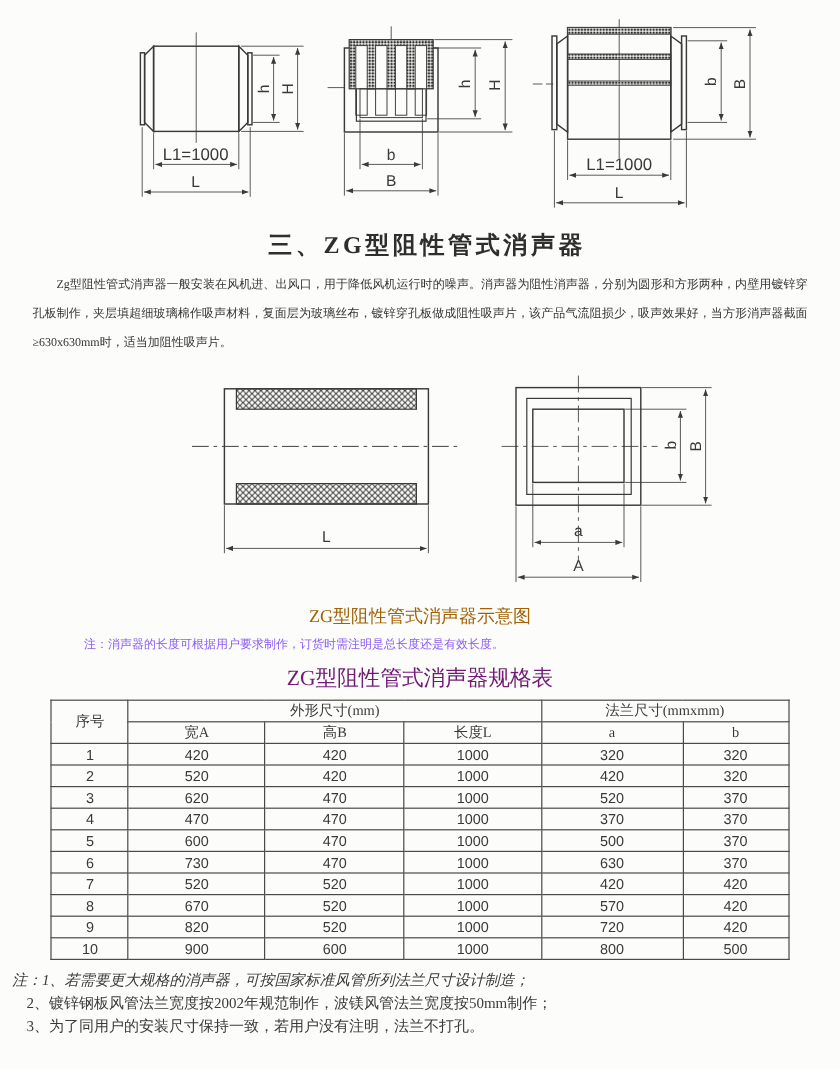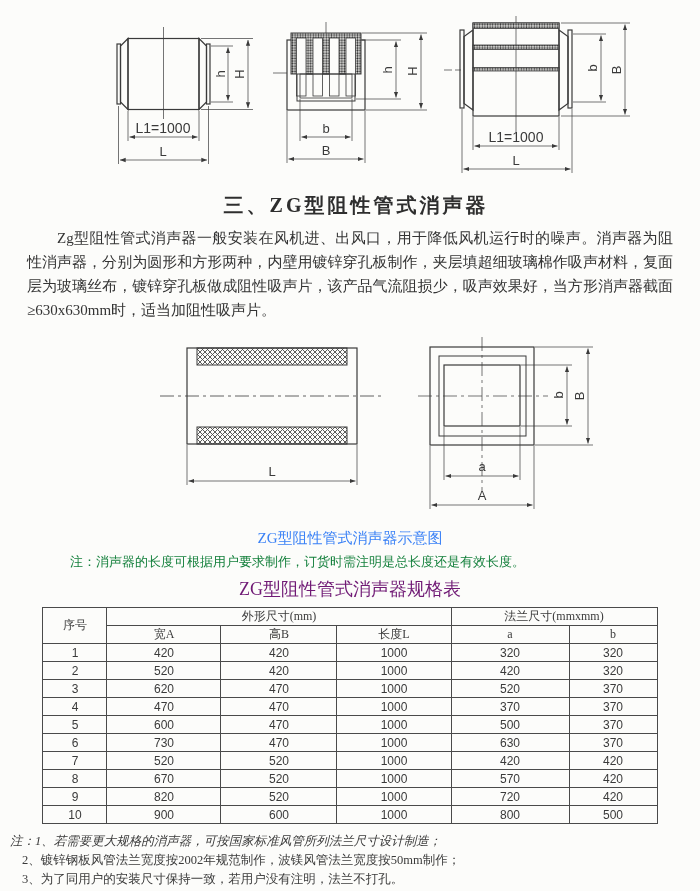--- a/index.html
+++ b/index.html
@@ -24,36 +24,36 @@
     margin-top: 6px;
     text-align: center;
     font-size: 20px; font-weight: bold;
     letter-spacing: 3px;
     line-height: 26px;
     color: #2e2e2e;
     padding-left: 12px;
   }
   .body-paragraph {
     margin: 8px 27px 0 27px;
-    font-size: 15px; line-height: 24px;
+    font-size: 10px; line-height: 24px;
     text-align: justify;
     text-indent: 2em;
     color: #343434;
     font-family: Liberation Serif, serif;
   }
   .diagram-caption {
     margin-top: 4px;
     text-align: center;
     font-size: 15px; line-height: 20px;
-    color: #3b82f6;
+    color: #a16207;
   }
   .diagram-note {
     margin: 5px 0 0 70px;
-    font-size: 13px; line-height: 18px;
-    color: #15803d;
+    font-size: 10px; line-height: 18px;
+    color: #8b5cf6;
   }
   .table-title {
     margin-top: 8px;
     text-align: center;
     font-size: 18px; line-height: 20px;
     color: #701a75;
   }
   table.spec {
     border-collapse: collapse;
     table-layout: fixed;

